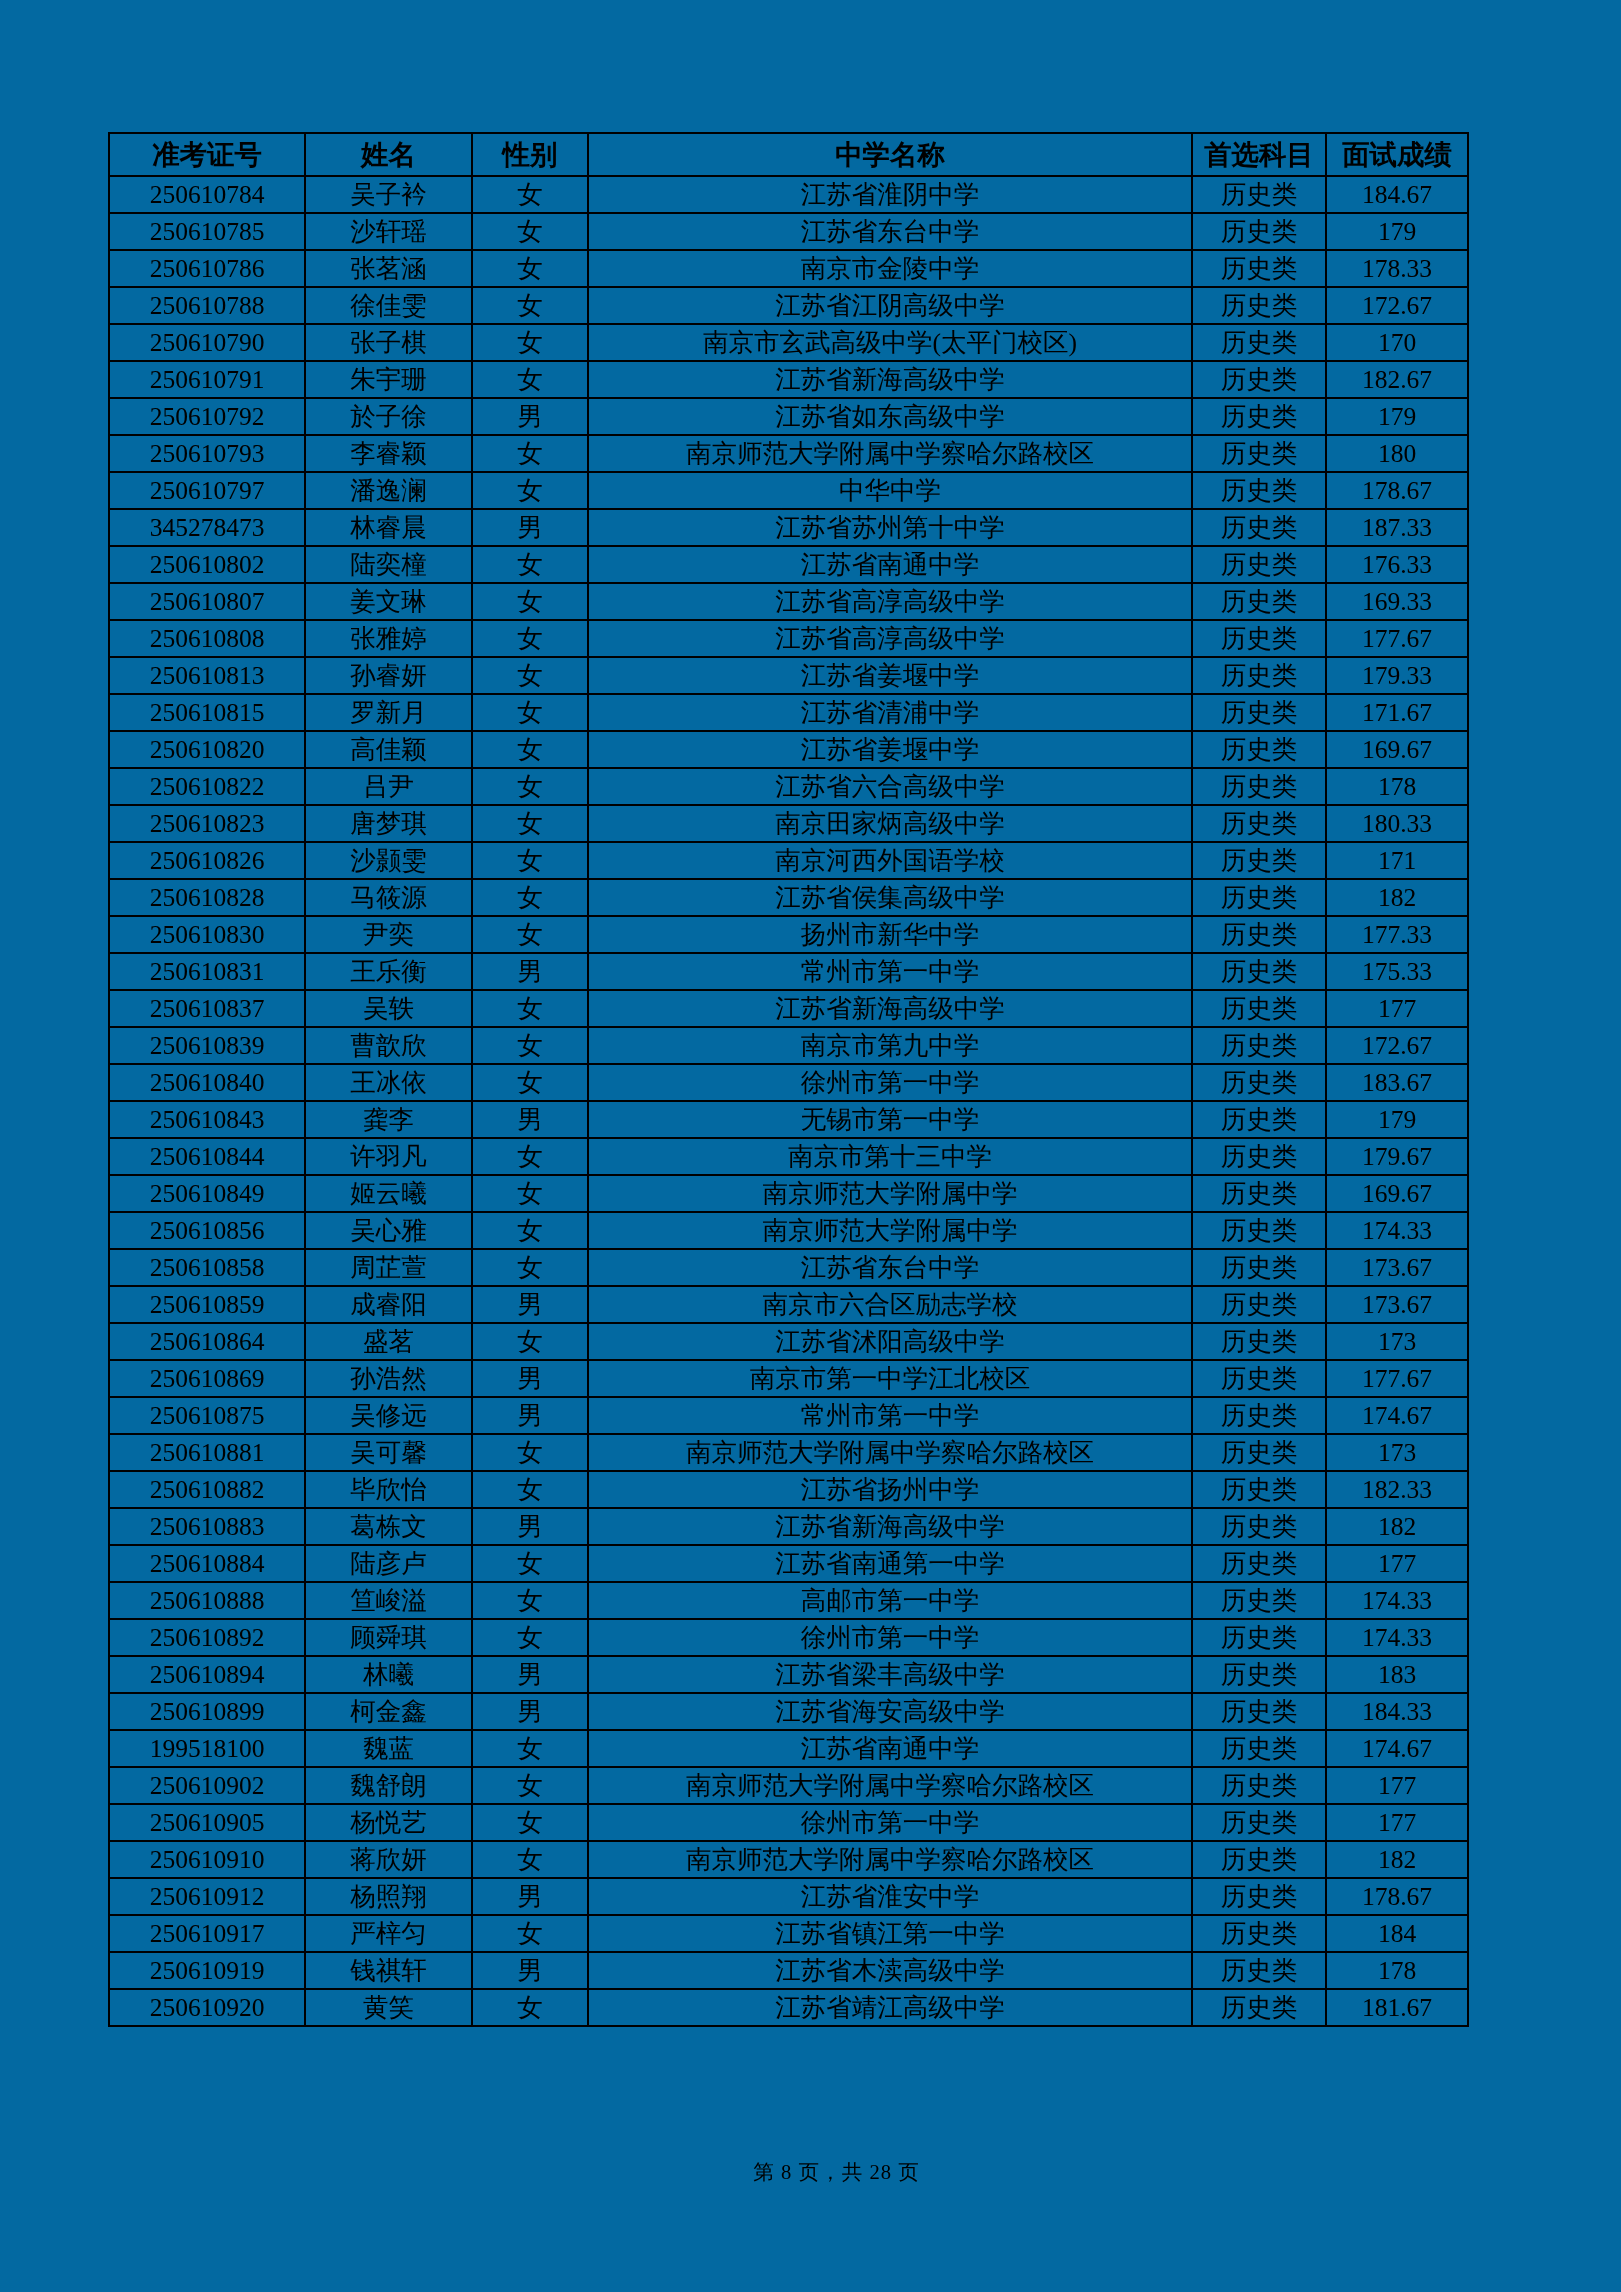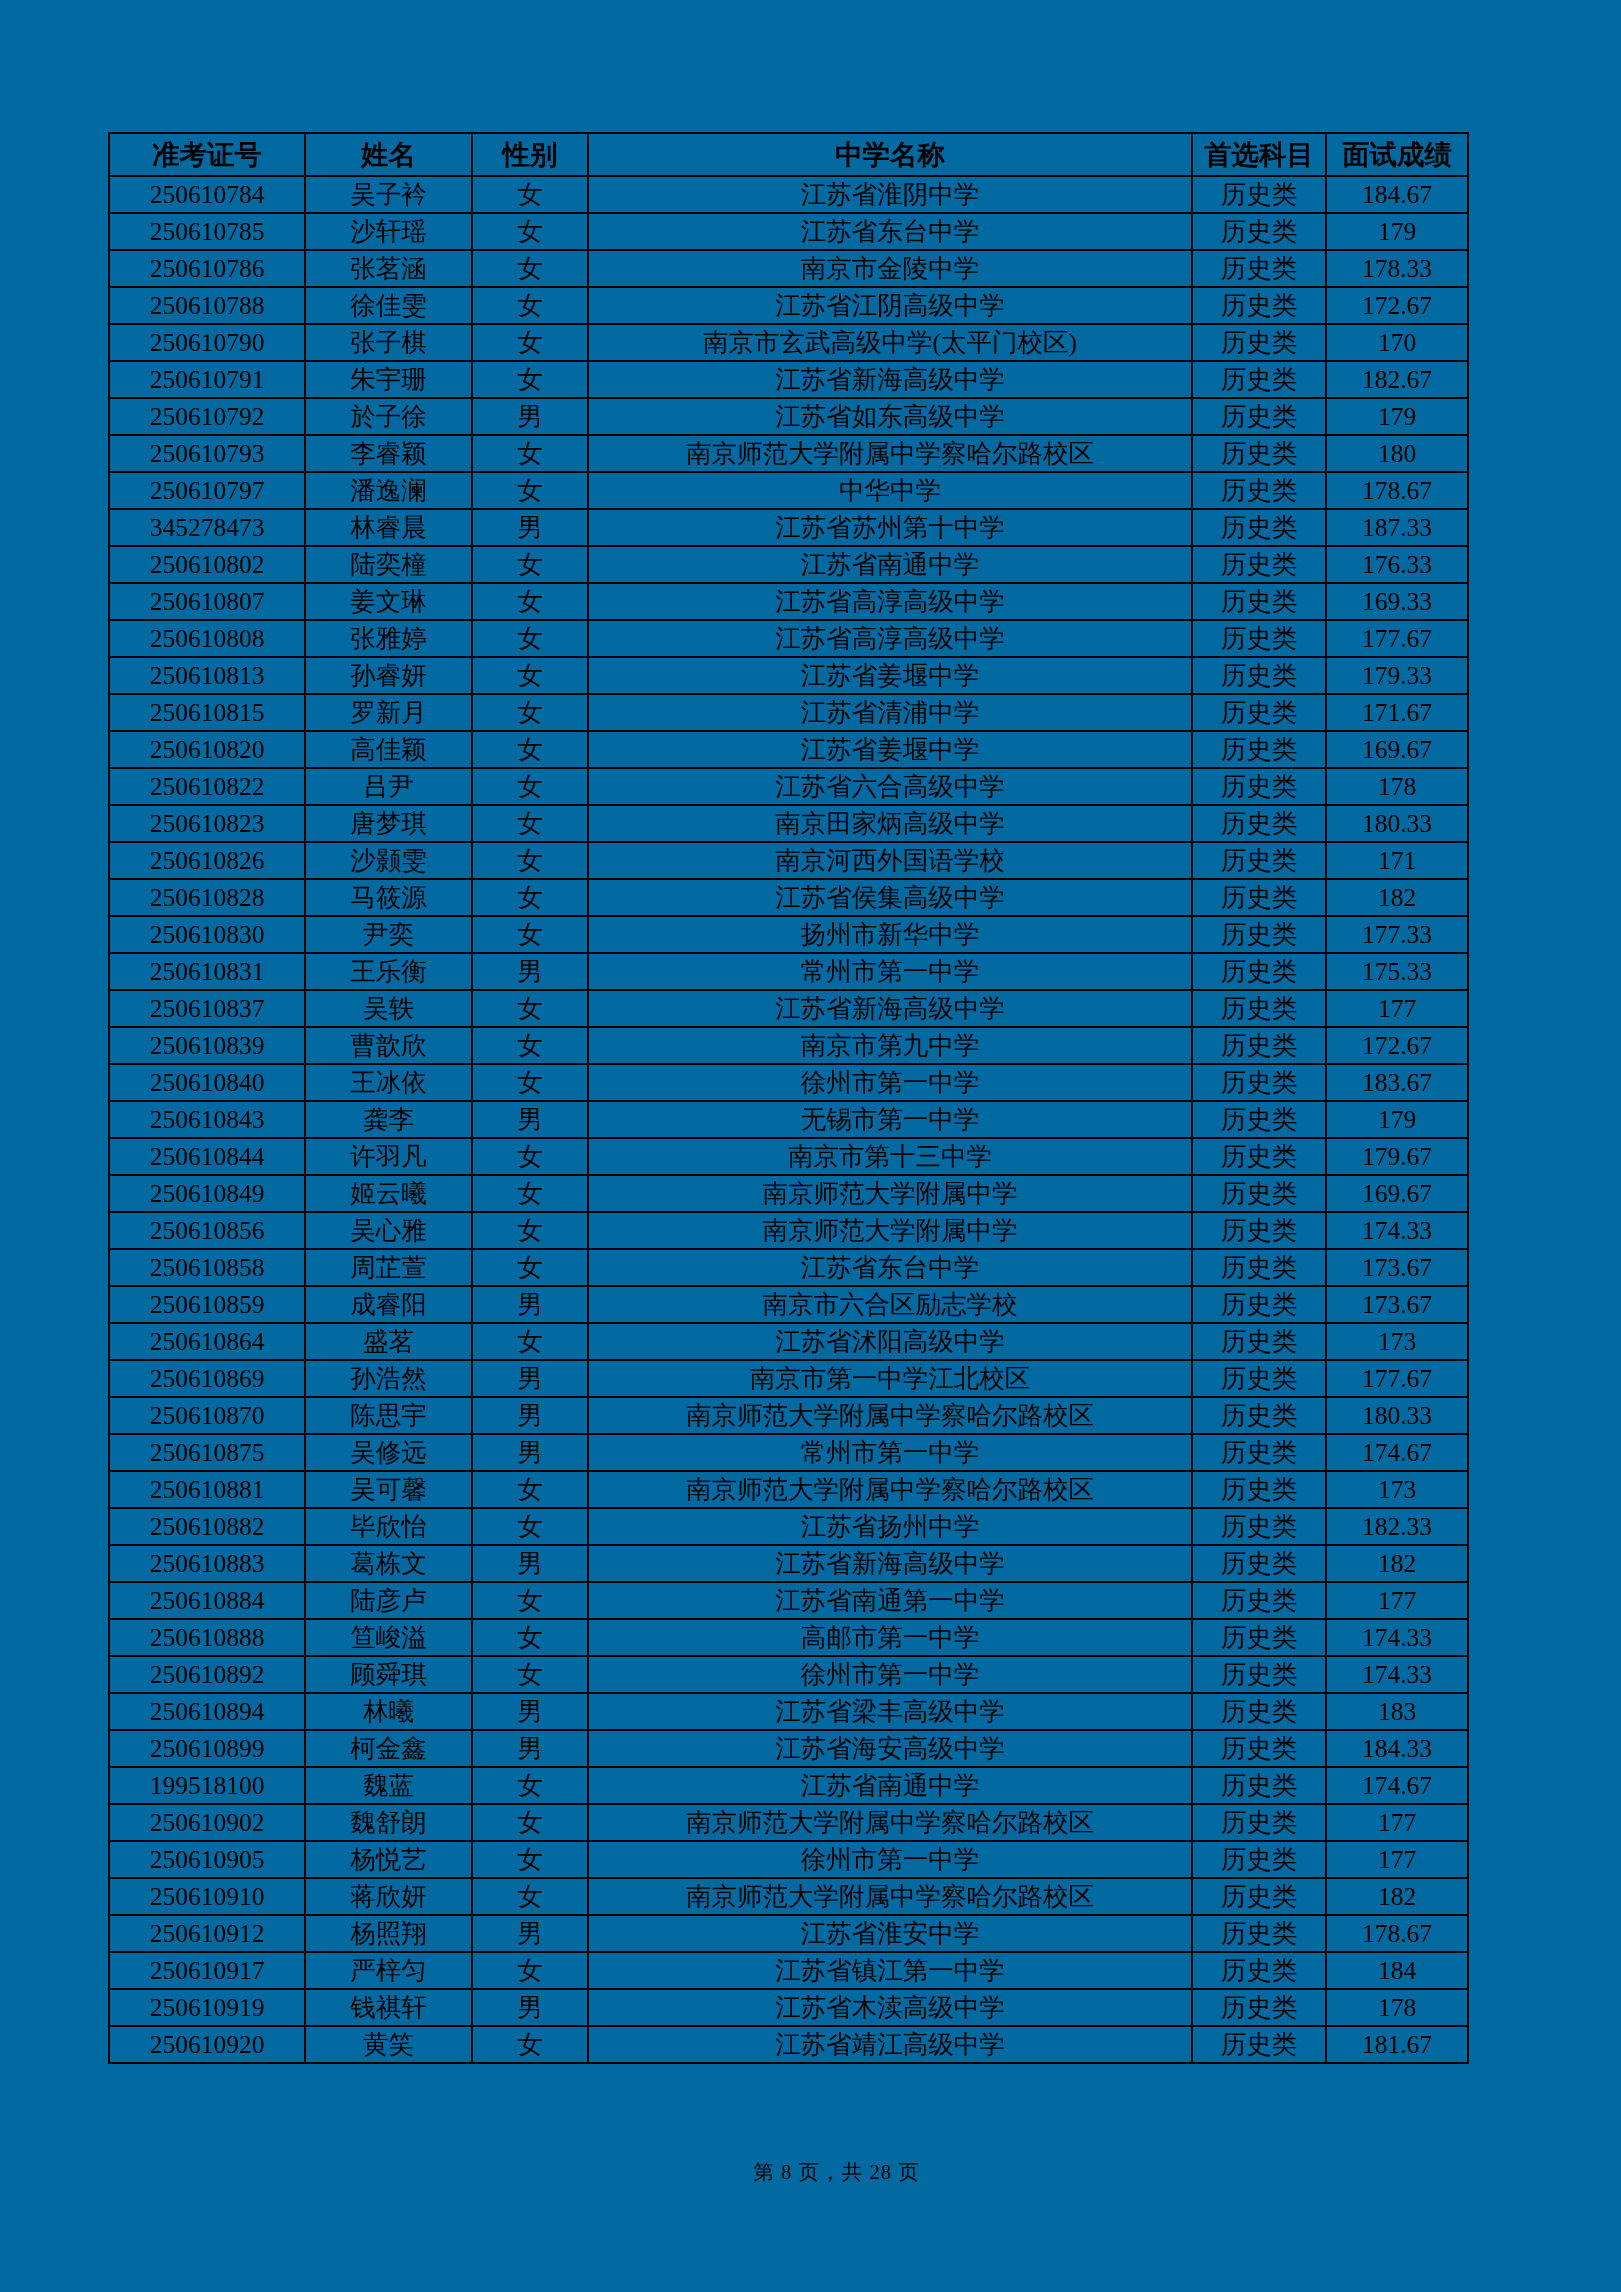--- a/index.html
+++ b/index.html
@@ -342,28 +342,20 @@
         </tr>
         <tr>
           <td>250610869</td>
           <td>孙浩然</td>
           <td>男</td>
           <td>南京市第一中学江北校区</td>
           <td>历史类</td>
           <td>177.67</td>
         </tr>
         <tr>
-          <td>250610870</td>
-          <td>陈思宇</td>
-          <td>男</td>
-          <td>南京师范大学附属中学察哈尔路校区</td>
-          <td>历史类</td>
-          <td>180.33</td>
-        </tr>
-        <tr>
           <td>250610875</td>
           <td>吴修远</td>
           <td>男</td>
           <td>常州市第一中学</td>
           <td>历史类</td>
           <td>174.67</td>
         </tr>
         <tr>
           <td>250610881</td>
           <td>吴可馨</td>

